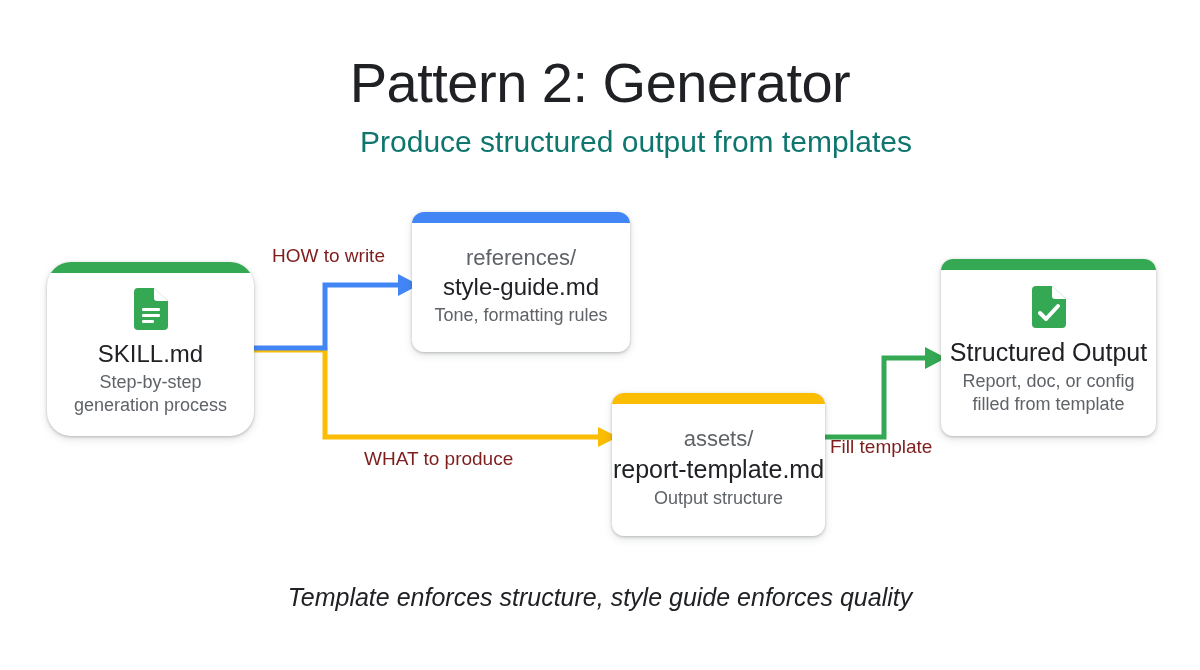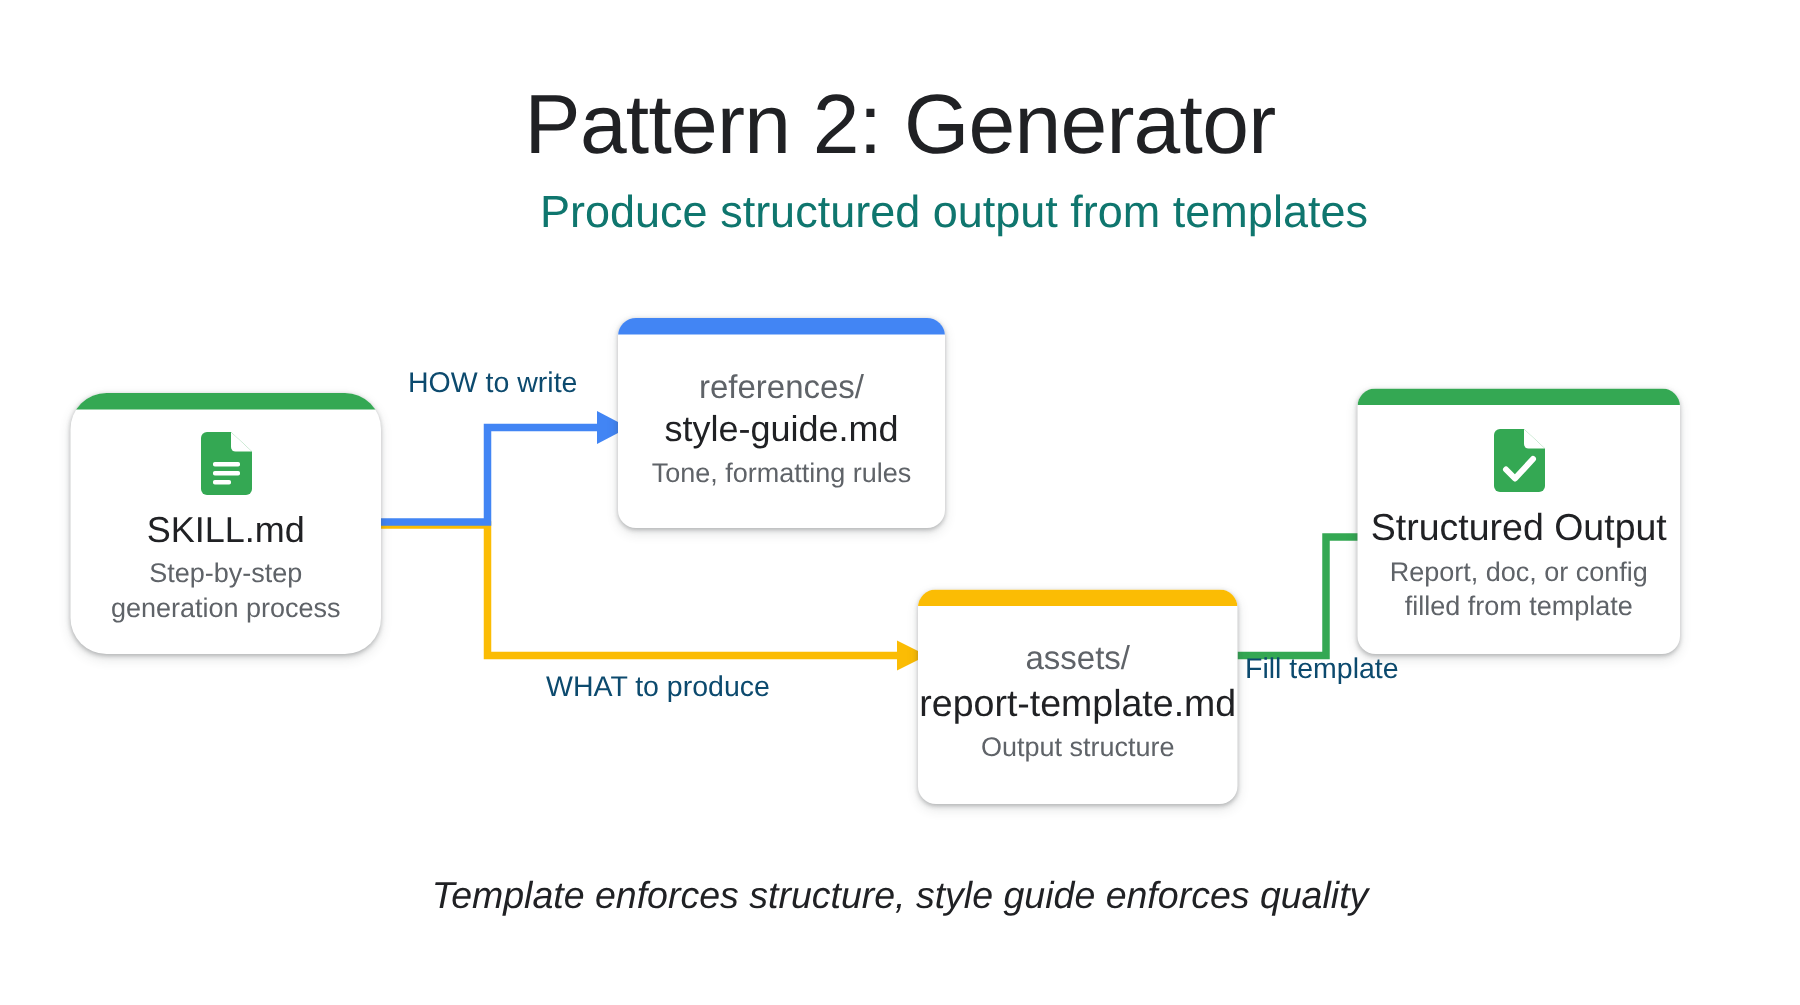--- a/index.html
+++ b/index.html
@@ -108,27 +108,27 @@
     color: #5f6368;
     line-height: 1.28;
     text-align: center;
     margin-top: 2px;
   }
 
   
   #card-skill     { left: 47px;  top: 262px; width: 207px; height: 174px; border-radius: 24px; }
   #card-reference { left: 412px; top: 212px; width: 218px; height: 140px; }
   #card-assets    { left: 612px; top: 373px; width: 213px; height: 143px; margin-top: 20px; }
-  #card-output    { left: 905px; top: 259px; width: 215px; height: 177px; }
+  #card-output    { left: 941px; top: 259px; width: 215px; height: 177px; }
 
   
   .edge-label {
     position: absolute;
     font-size: 19px;
-    color: #0c4a6e;
+    color: #7f1d1d;
     white-space: nowrap;
   }
   #label-how   { left: 272px; top: 245px; }
   #label-what  { left: 364px; top: 448px; }
   #label-fill  { left: 830px; top: 408px; margin-top: 28px; }
 
   
   .edges {
     position: absolute;
     left: 0; top: 0;

